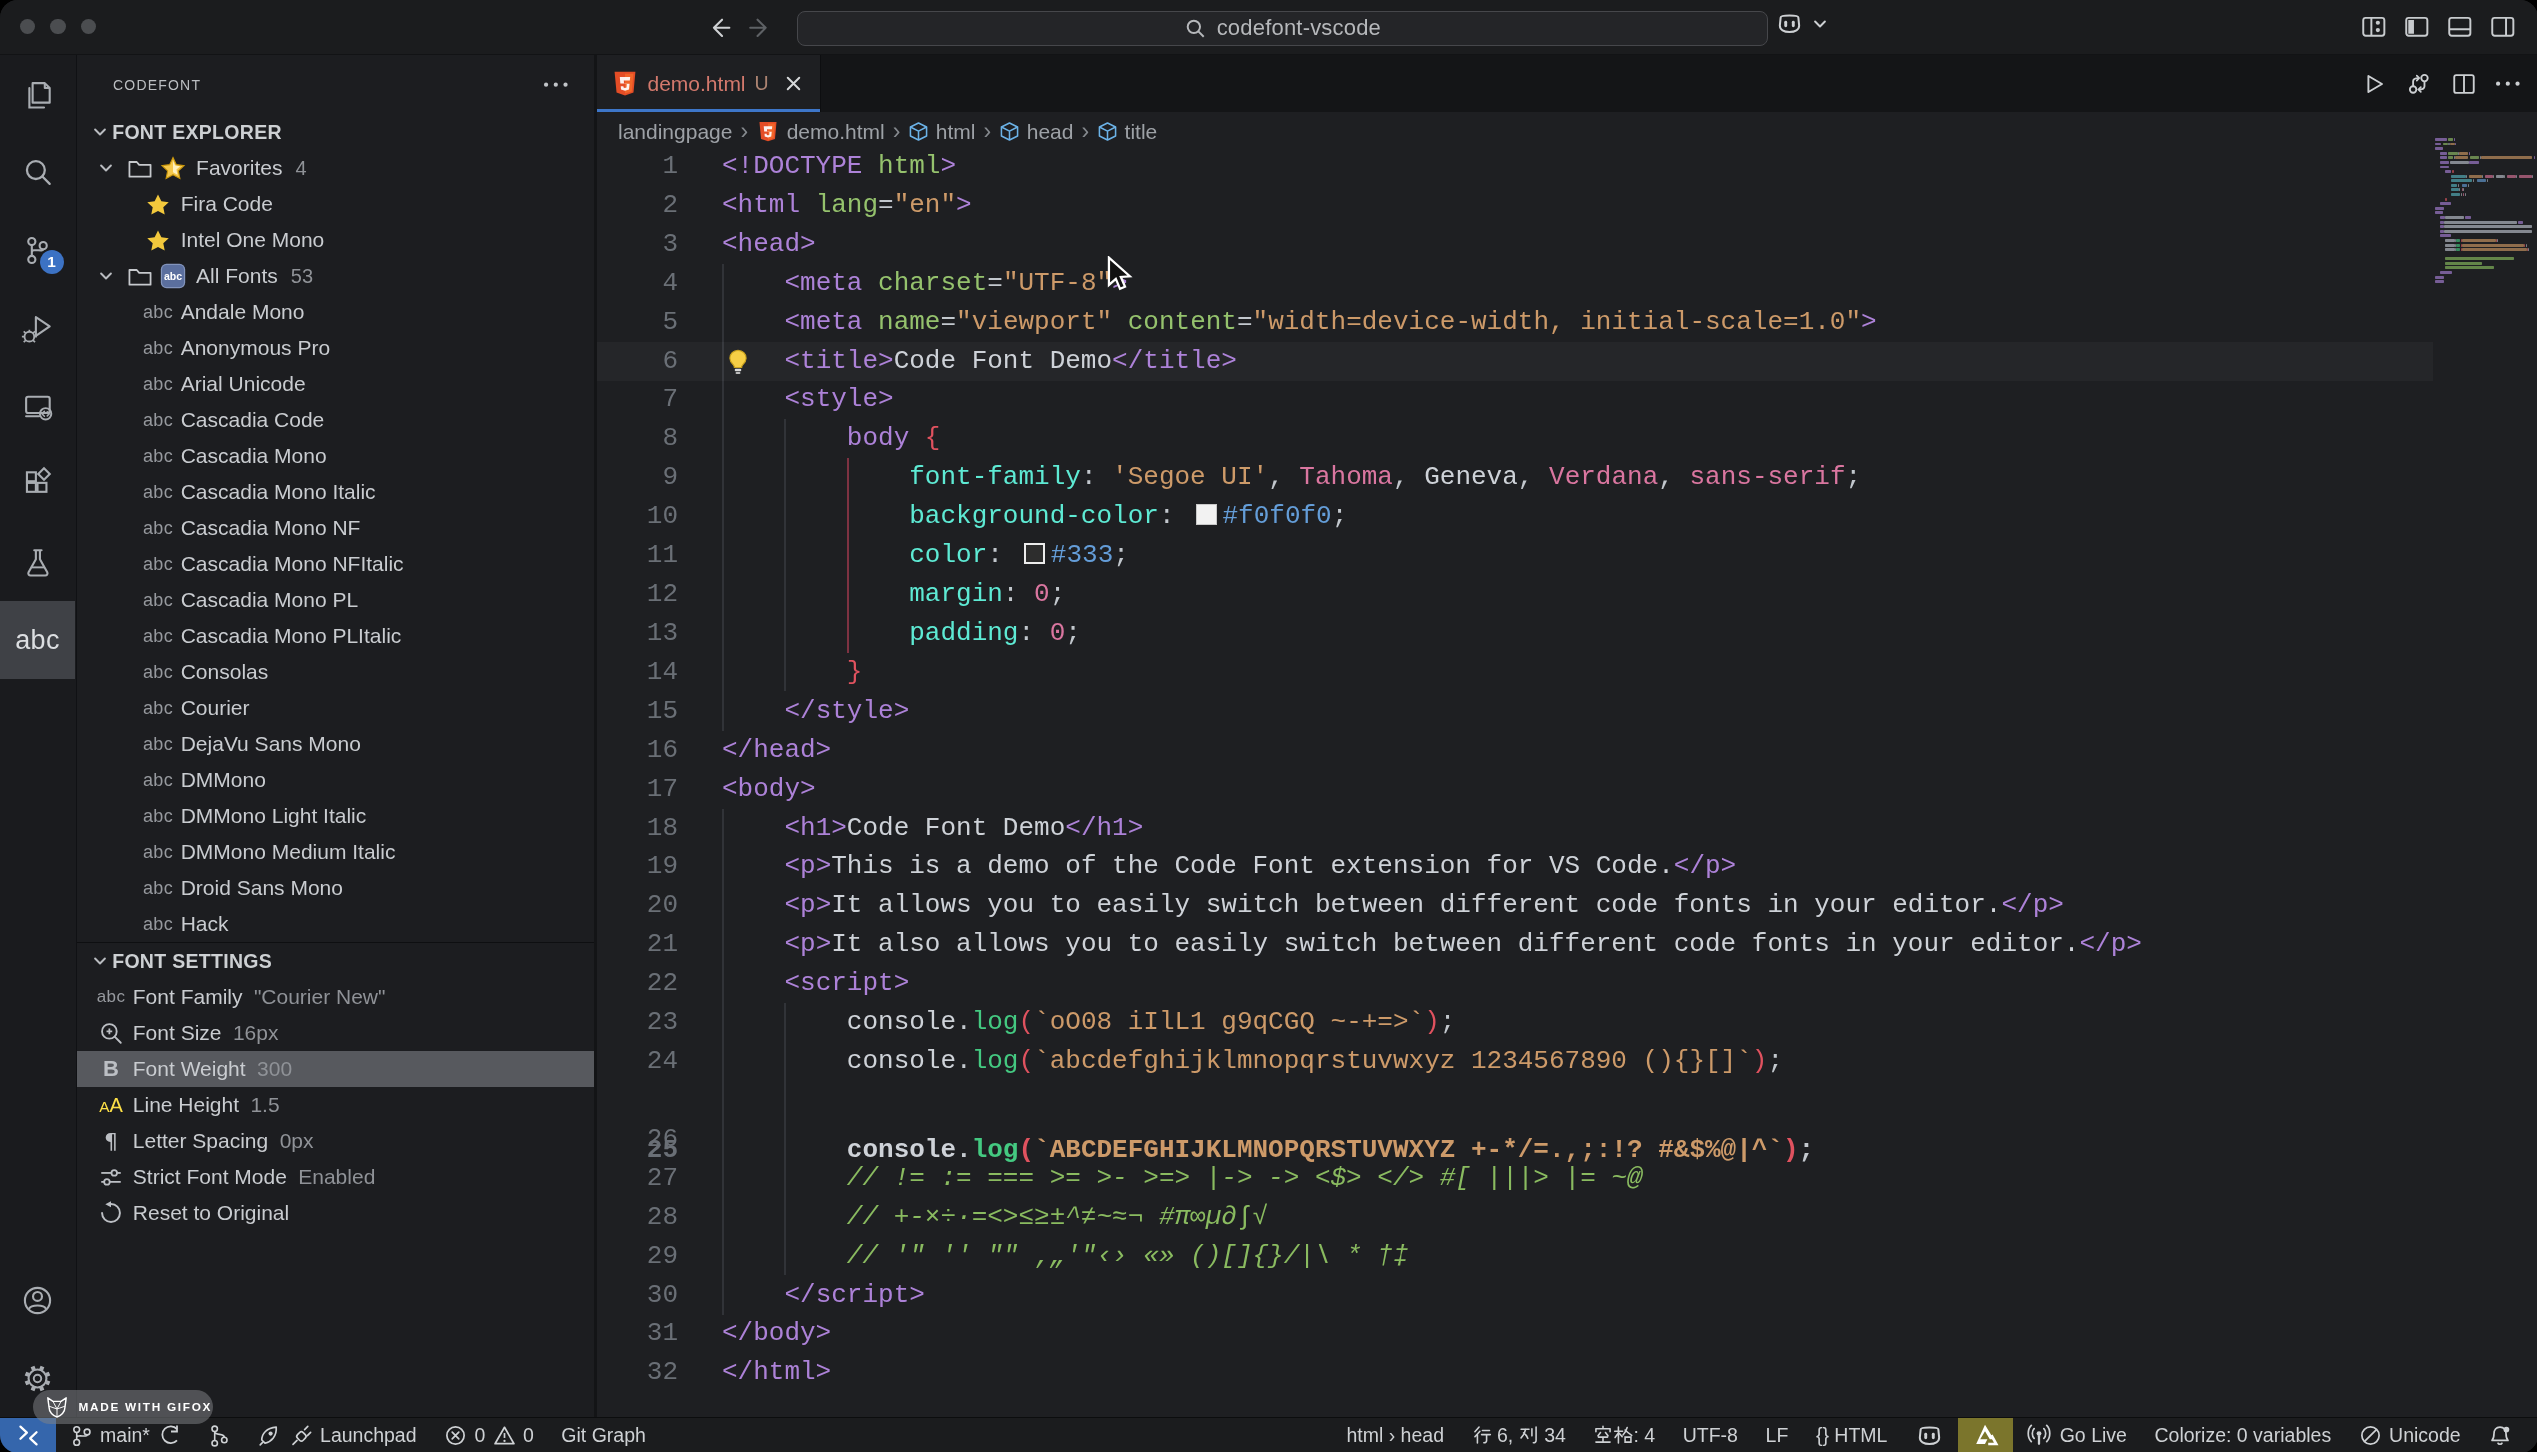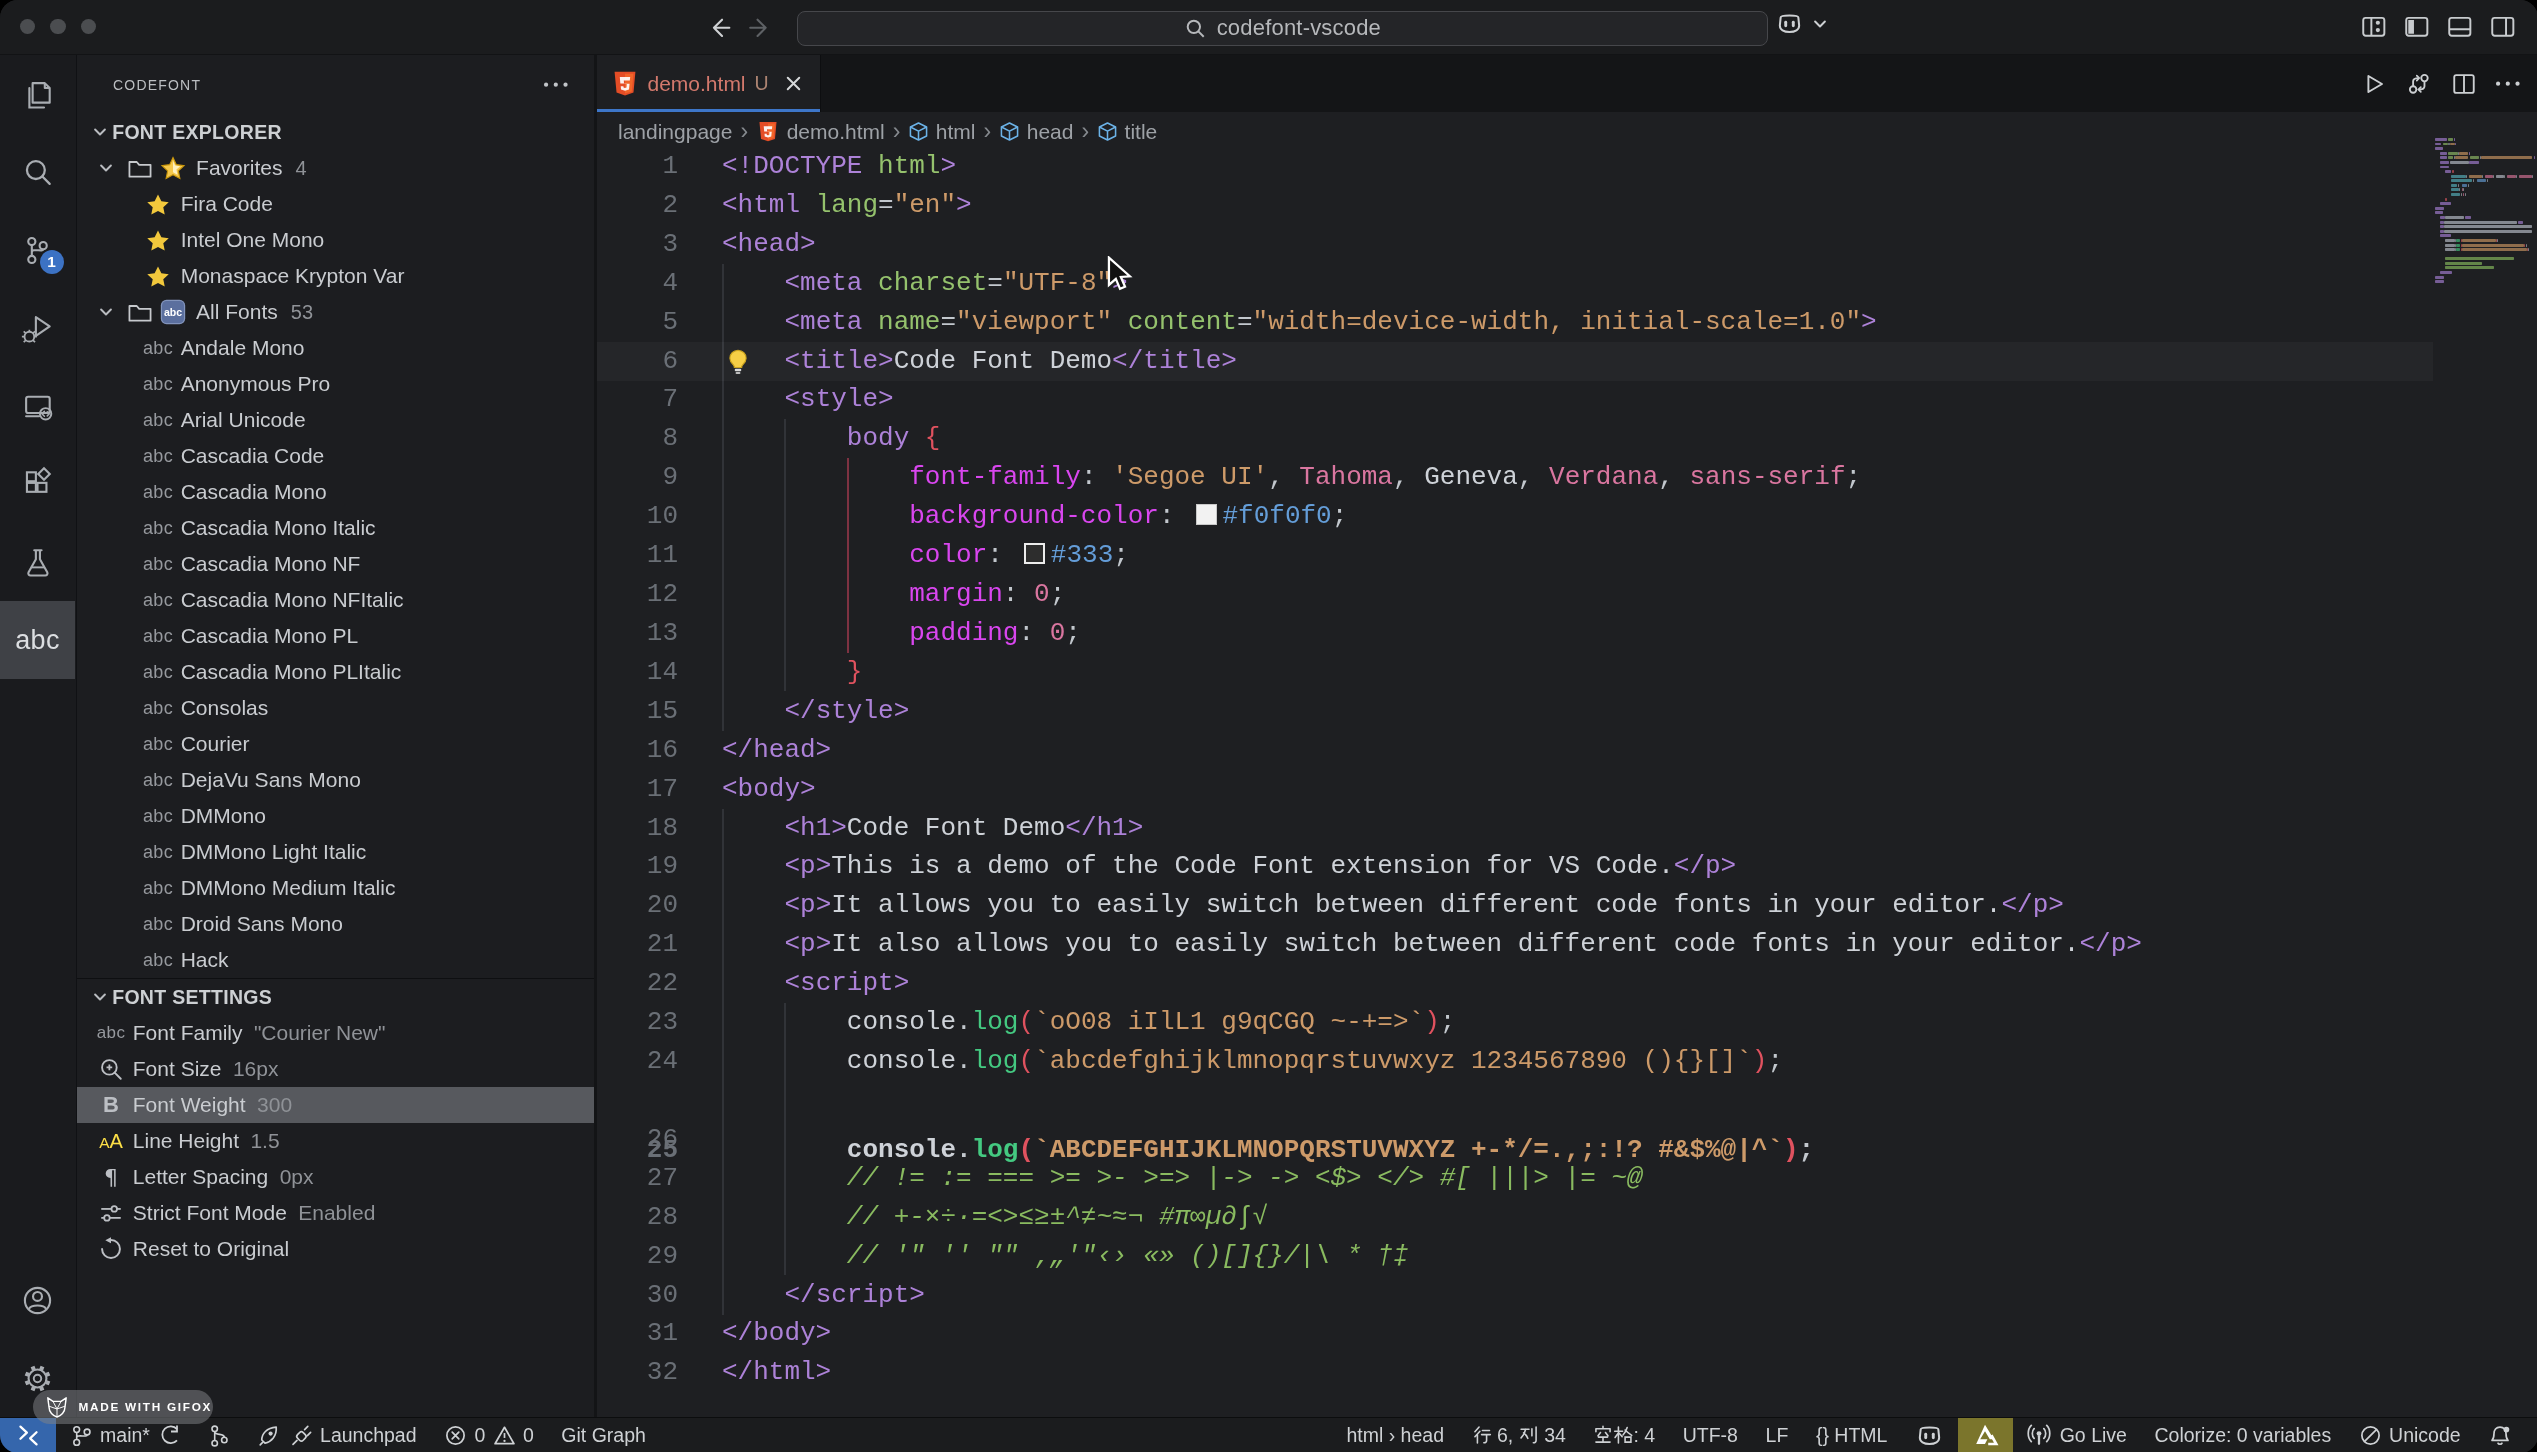--- a/index.html
+++ b/index.html
@@ -81,21 +81,21 @@
   .ln { position:absolute; left:0; width:81px; text-align:right; color:#6a6f76; }
   .lc { position:absolute; left:125px; top:0; }
   .cur-line { position:absolute; left:0; right:105px; height:39px; background:rgba(255,255,255,0.035); }
   .guide { position:absolute; width:1.6px; background:#313338; }
   .guide.red { background:#7e3242; }
   .chip { display:inline-block; width:21px; height:21px; vertical-align:-1.6px; margin:0 5.7px; }
   .chip.light { background:#f2f2f2; border:1.6px solid #c9c9c9; }
   .chip.dark { background:#2d2d2d; border:2.4px solid #ececec; }
 
   .t-def{color:#ced2d8} .t-tag{color:#ad82d8} .t-attr{color:#95c26d} .t-str{color:#cd9a69}
-  .t-prop{color:#d946ef} .t-pink{color:#da76a0} .t-blue{color:#649dd8} .t-fn{color:#44c981}
+  .t-prop{color:#5eead4} .t-pink{color:#da76a0} .t-blue{color:#649dd8} .t-fn{color:#44c981}
   .t-red{color:#e0525f} .t-com{color:#8abb60; font-style:italic} .t-pun{color:#c2c7cd}
 
   .lightbulb { position:absolute; }
 
   
   .minimap { position:absolute; top:83px; right:6.5px; width:97px; bottom:0; }
   .mm-line { position:absolute; height:3.2px; }
   .mm-seg { position:absolute; height:2.9px; border-radius:0.8px; opacity:.82; }
 
   
@@ -340,28 +340,20 @@
             </span>
             <span class="row-label">Fira Code</span>
           </div>
           <div class="tree-row">
             <span class="child-icon">
               <svg width="24" height="23" viewBox="0 0 30 28" fill="none">
                 <path d="M15 1.5 L19.2 10 L28.4 11.2 L21.6 17.5 L23.4 26.6 L15 22 L6.6 26.6 L8.4 17.5 L1.6 11.2 L10.8 10 Z" fill="#f2c83c"></path>
               </svg>
             </span>
             <span class="row-label">Intel One Mono</span>
-          </div>
-          <div class="tree-row">
-            <span class="child-icon">
-              <svg width="24" height="23" viewBox="0 0 30 28" fill="none">
-                <path d="M15 1.5 L19.2 10 L28.4 11.2 L21.6 17.5 L23.4 26.6 L15 22 L6.6 26.6 L8.4 17.5 L1.6 11.2 L10.8 10 Z" fill="#f2c83c"></path>
-              </svg>
-            </span>
-            <span class="row-label">Monaspace Krypton Var</span>
           </div>
           <div class="tree-row">
             <span class="folder-chev">
               <svg width="18" height="18" viewBox="0 0 22 22" fill="none">
                 <path d="M5 8 L11 14 L17 8" stroke="#b9bcc0" stroke-width="2.4" stroke-linecap="round" stroke-linejoin="round"></path>
               </svg>
             </span>
             <span class="folder-icon">
               <svg width="26" height="23" viewBox="0 0 32 28" fill="none">
                 <path d="M3 6 H12 L15 9.5 H29 V24 H3 Z" stroke="#c6c9cd" stroke-width="2.2" stroke-linejoin="round"></path>

